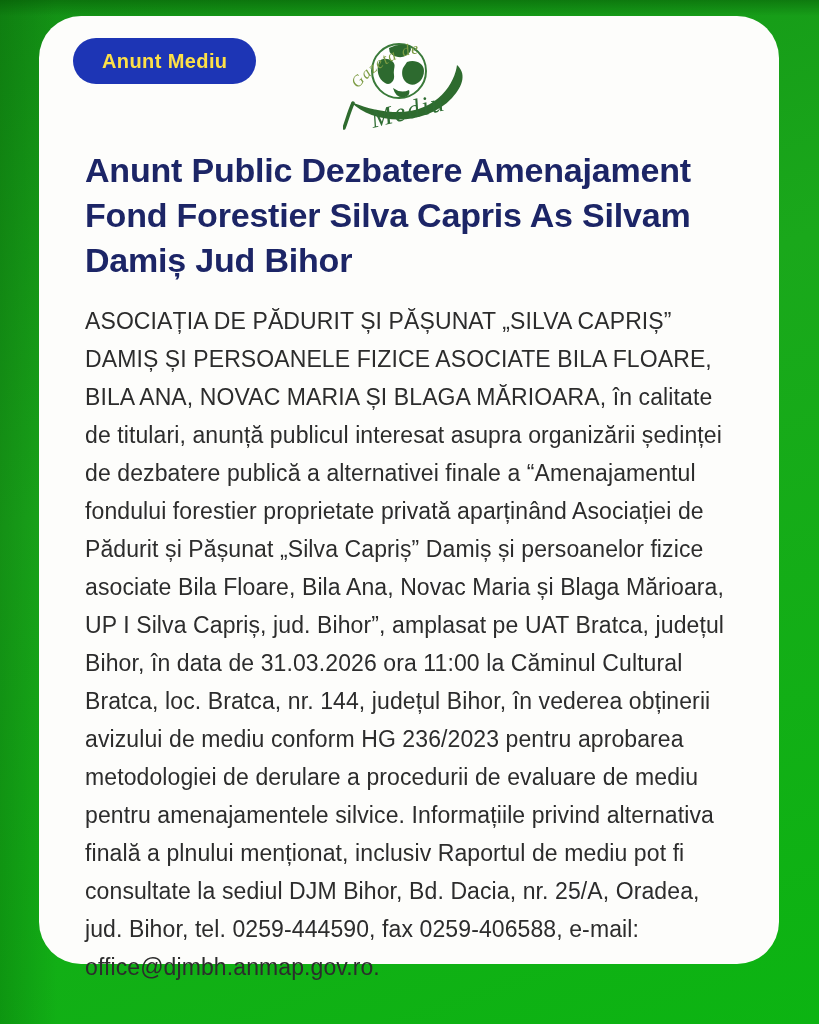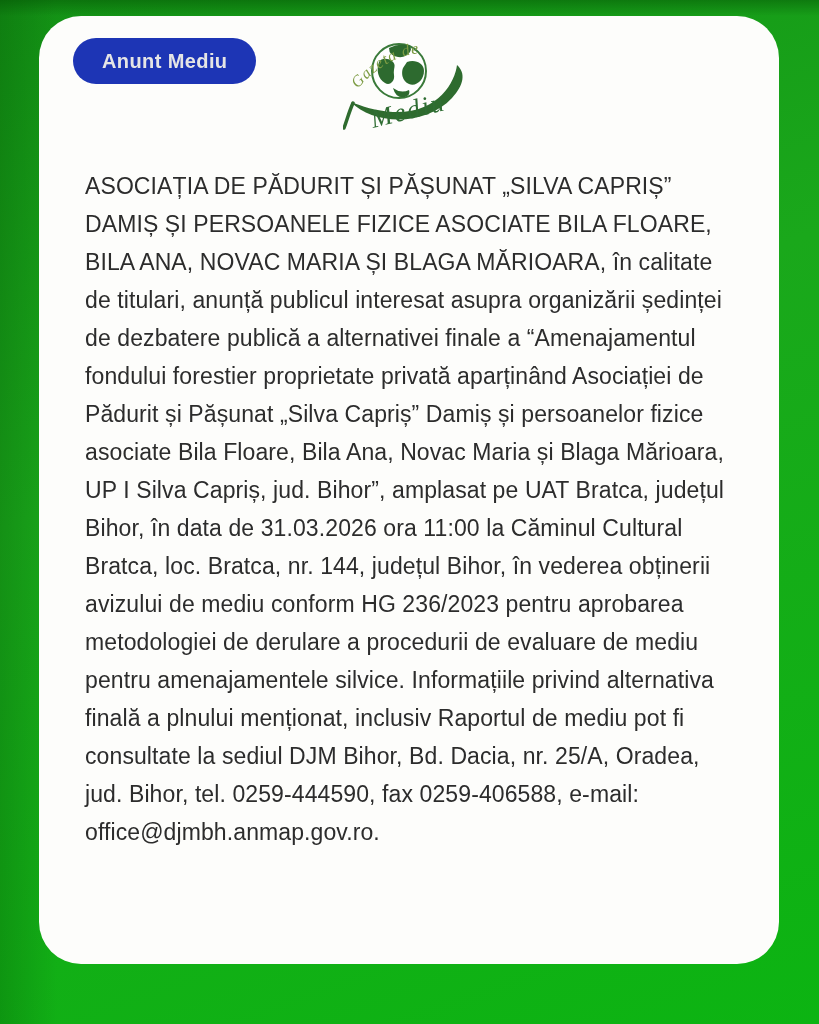--- a/index.html
+++ b/index.html
@@ -34,21 +34,21 @@
   }
   .badge {
     position: absolute;
     left: 34px;
     top: 22px;
     height: 46px;
     padding: 0 29px;
     border: none;
     border-radius: 24px;
     background: #1d35b5;
-    color: #e5e5e5;
+    color: #fde047;
     font-family: "Liberation Sans", sans-serif;
     font-size: 20px;
     font-weight: 700;
     letter-spacing: 0.4px;
     display: flex;
     align-items: center;
     cursor: pointer;
   }
   .logo {
     position: absolute;
@@ -111,17 +111,18 @@
           <textPath href="#arcPath" startOffset="4">Gazeta de</textPath>
         </text>
 
         <text x="30" y="104" transform="rotate(-14 30 104)" font-size="26" font-style="italic" fill="#2f6d33" letter-spacing="2">Mediu</text>
       </svg>
     </div>
 
   </div>
 
   <div class="content">
+    <h1 class="headline">Anunt Public Dezbatere Amenajament Fond Forestier Silva Capris As Silvam Damiș Jud Bihor</h1>
 
     <p class="body-text">ASOCIAȚIA DE PĂDURIT ȘI PĂȘUNAT „SILVA CAPRIȘ” DAMIȘ ȘI PERSOANELE FIZICE ASOCIATE BILA FLOARE, BILA ANA, NOVAC MARIA ȘI BLAGA MĂRIOARA, în calitate de titulari, anunță publicul interesat asupra organizării ședinței de dezbatere publică a alternativei finale a “Amenajamentul fondului forestier proprietate privată aparținând Asociației de Pădurit și Pășunat „Silva Capriș” Damiș și persoanelor fizice asociate Bila Floare, Bila Ana, Novac Maria și Blaga Mărioara, UP I Silva Capriș, jud. Bihor”, amplasat pe UAT Bratca, județul Bihor, în data de 31.03.2026 ora 11:00 la Căminul Cultural Bratca, loc. Bratca, nr. 144, județul Bihor, în vederea obținerii avizului de mediu conform HG 236/2023 pentru aprobarea metodologiei de derulare a procedurii de evaluare de mediu pentru amenajamentele silvice. Informațiile privind alternativa finală a plnului menționat, inclusiv Raportul de mediu pot fi consultate la sediul DJM Bihor, Bd. Dacia, nr. 25/A, Oradea, jud. Bihor, tel. 0259-444590, fax 0259-406588, e-mail: office@djmbh.anmap.gov.ro.</p>
   </div>
 
 </div>
 
 </body></html>

